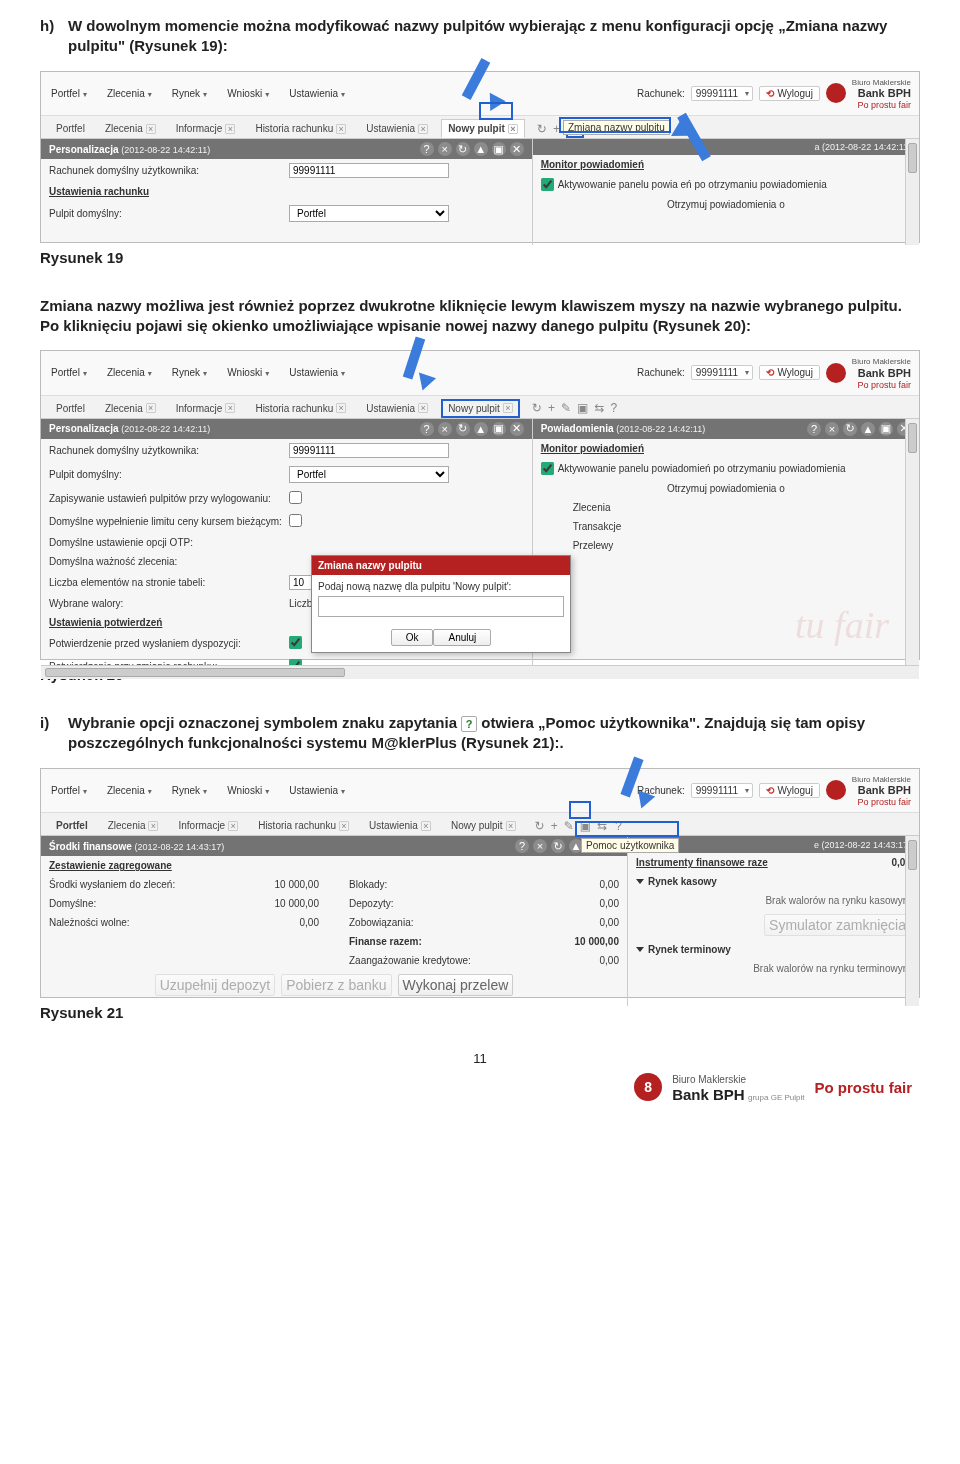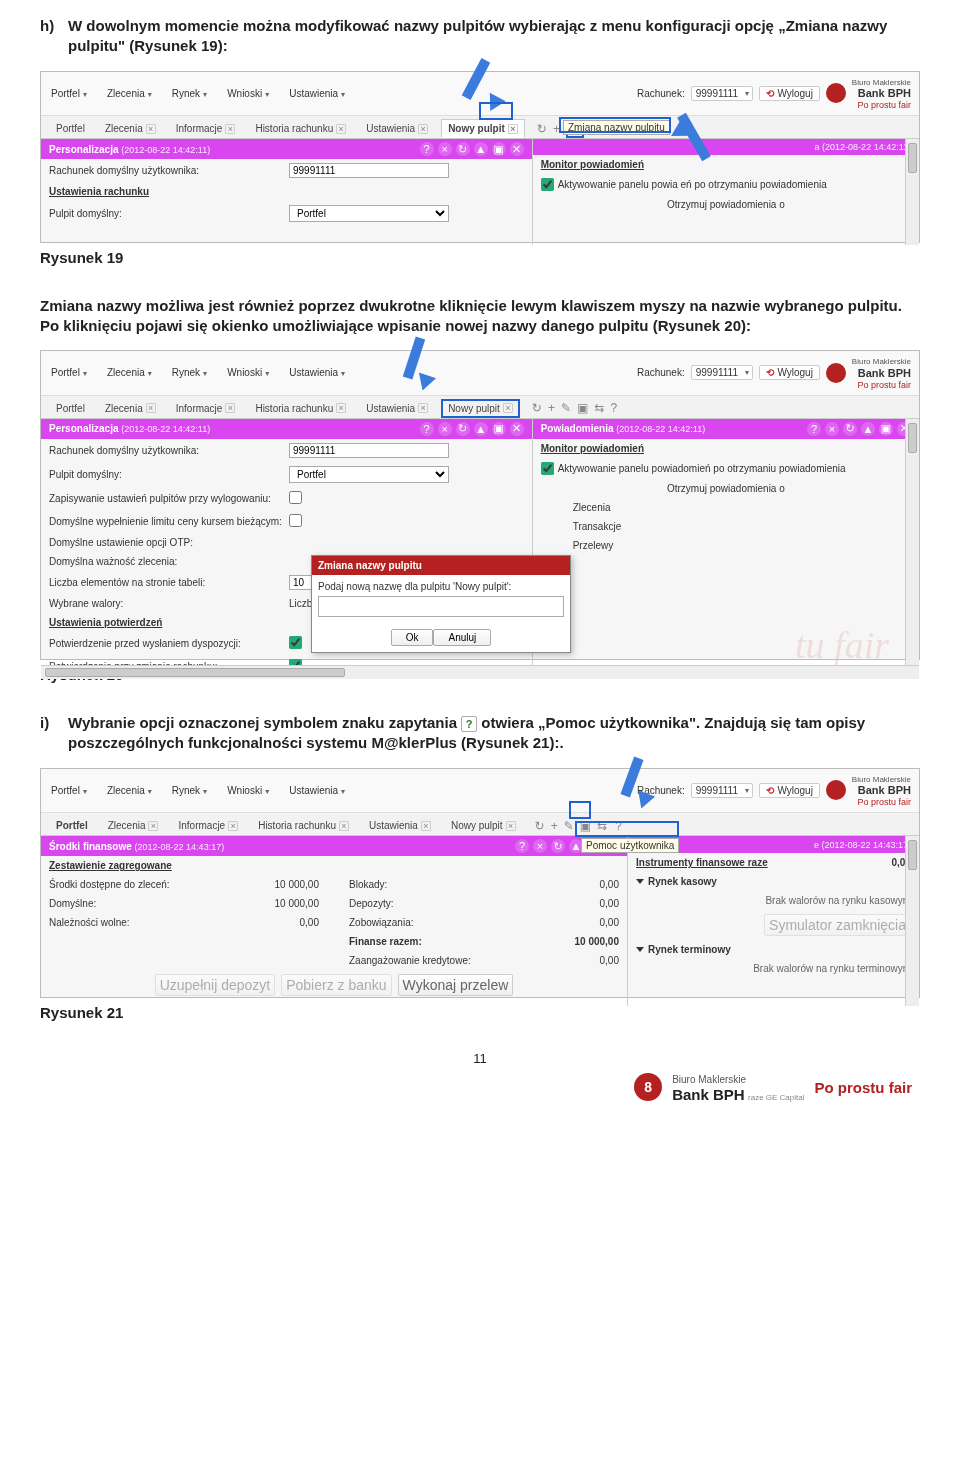--- a/index.html
+++ b/index.html
@@ -24,21 +24,21 @@
   .brand .b3 { color: #b52020; font-size: 9px; }
   .brand-icon { width: 20px; height: 20px; background: #b52020; border-radius: 50%; flex: none; }
   .tabs { display: flex; align-items: center; padding: 3px 8px 0 8px; gap: 6px; background: #f2f2f2; border-bottom: 1px solid #ccc; }
   .tab { padding: 3px 6px; color: #444; font-size: 10px; border: 1px solid transparent; position: relative; display: flex; align-items: center; gap: 3px; }
   .tab .x { font-size: 9px; color: #888; border: 1px solid #ccc; width: 10px; height: 10px; line-height: 8px; text-align: center; border-radius: 1px; }
   .tab.active { background: #fff; border: 1px solid #ccc; border-bottom-color: #fff; font-weight: bold; }
   .tab.highlight { border: 2px solid #2060d0; padding: 2px 5px; }
   .tabicons { display: flex; gap: 6px; color: #888; font-size: 12px; margin-left: 6px; align-items: center; }
   .tabicons span { cursor: pointer; }
   .pencil-hl { border: 2px solid #2060d0; padding: 0 2px; }
-  .redbar { background: #d946ef; color: #fff; display: flex; align-items: center; padding: 3px 8px; font-size: 10px; }
+  .redbar { background: #737373; color: #fff; display: flex; align-items: center; padding: 3px 8px; font-size: 10px; }
   .redbar-l { font-weight: bold; }
   .redbar-ts { font-weight: normal; font-size: 9px; opacity: .9; }
   .redbar-icons { display: flex; gap: 4px; margin-left: auto; color: #fff; font-size: 11px; }
   .redbar-icons span { width: 14px; height: 14px; background: rgba(255,255,255,.18); border-radius: 50%; display: flex; align-items: center; justify-content: center; }
   .two-col { display: flex; }
   .colL { flex: 0 0 56%; border-right: 1px solid #ccc; }
   .colR { flex: 1; }
   .form-row { display: flex; align-items: center; padding: 4px 8px; font-size: 10px; color: #333; }
   .form-row .lab { flex: 0 0 240px; }
   .form-row .val { flex: 1; }
@@ -48,21 +48,21 @@
   .a-stem { position: absolute; background: #3a7bdc; }
   .a-head { position: absolute; width: 0; height: 0; }
   .tooltip-box { position: absolute; background: #fffde7; border: 1px solid #aaa; font-size: 10px; padding: 1px 4px; }
   .hl-box { position: absolute; border: 2px solid #2060d0; }
   .modal { position: absolute; left: 270px; top: 136px; width: 260px; background: #fff; border: 1px solid #888; box-shadow: 2px 2px 6px rgba(0,0,0,.25); font-size: 10px; }
   .modal-h { background: #b52020; color: #fff; font-weight: bold; padding: 4px 6px; }
   .modal-b { padding: 6px; }
   .modal-b input { width: 100%; border: 1px solid #aaa; padding: 2px; margin-top: 4px; }
   .modal-f { display: flex; justify-content: center; padding: 6px; }
   .modal-f button { border: 1px solid #aaa; background: linear-gradient(#fff,#eee); padding: 2px 14px; font-size: 10px; border-radius: 2px; }
-  .ghost-text { position: absolute; font-size: 38px; font-style: italic; color: #e4b8b8; opacity: .4; right: 30px; top: 204px; pointer-events: none; font-family: Georgia, serif; }
+  .ghost-text { position: absolute; font-size: 38px; font-style: italic; color: #e4b8b8; opacity: .4; right: 30px; top: 184px; pointer-events: none; font-family: Georgia, serif; }
   .scroll-v { position: absolute; right: 0; top: 0; bottom: 0; width: 14px; background: #eee; border-left: 1px solid #ccc; }
   .scroll-v .th { position: absolute; left: 2px; right: 2px; top: 4px; height: 30px; background: #ccc; border: 1px solid #aaa; border-radius: 2px; }
   .scroll-h { height: 14px; background: #eee; border-top: 1px solid #ccc; position: relative; }
   .scroll-h .th { position: absolute; top: 2px; bottom: 2px; left: 4px; width: 300px; background: #ccc; border: 1px solid #aaa; border-radius: 2px; }
   .qicon { display: inline-block; width: 16px; height: 16px; background: #fff; border: 1px solid #aaa; border-radius: 2px; color: #2a7a2a; font-weight: bold; text-align: center; line-height: 14px; font-size: 11px; vertical-align: middle; }
   .fin-table .row { display: flex; padding: 4px 8px; font-size: 10px; }
   .fin-table .row .c1 { flex: 0 0 190px; }
   .fin-table .row .c2 { flex: 0 0 80px; text-align: right; }
   .fin-table .bold { font-weight: bold; }
   .mini-btn { border: 1px solid #ccc; background: linear-gradient(#fff,#eee); font-size: 14px; padding: 2px 4px; border-radius: 2px; color: #666; }
@@ -430,21 +430,21 @@
             <span>×</span>
             <span>↻</span>
             <span>▲</span>
             <span>▣</span>
             <span>✕</span>
           </span>
       </div>
       <div class="section-h">Zestawienie zagregowane</div>
       <div id="s21-fin">
           <div class="row">
-            <span class="c1">Środki dostępne do zleceń:</span>
+            <span class="c1">Środki wysłaniem do zleceń:</span>
             <span class="c2">10 000,00</span>
             <span style="flex: 0 0 30px;"></span>
             <span class="c1">Blokady:</span>
             <span class="c2">0,00</span>
           </div>
           <div class="row">
             <span class="c1">Domyślne:</span>
             <span class="c2">10 000,00</span>
             <span style="flex: 0 0 30px;"></span>
             <span class="c1">Depozyty:</span>
@@ -518,16 +518,16 @@
   <div class="hl-box" style="left:534px; top:52px; width:104px; height:16px;"></div>
 </div>
 <div class="caption">Rysunek 21</div>
 
 <div class="page-num">11</div>
 <div class="footer-brand">
   <span class="logo8">8</span>
   <span>
     <span class="t1">Biuro Maklerskie</span><br>
     <span class="t2">Bank BPH</span>
-    <span class="t4">raze GE Capital</span>
+    <span class="t4">grupa GE Pulpit</span>
   </span>
   <span class="t3">Po prostu fair</span>
 </div>
 
 </body></html>

